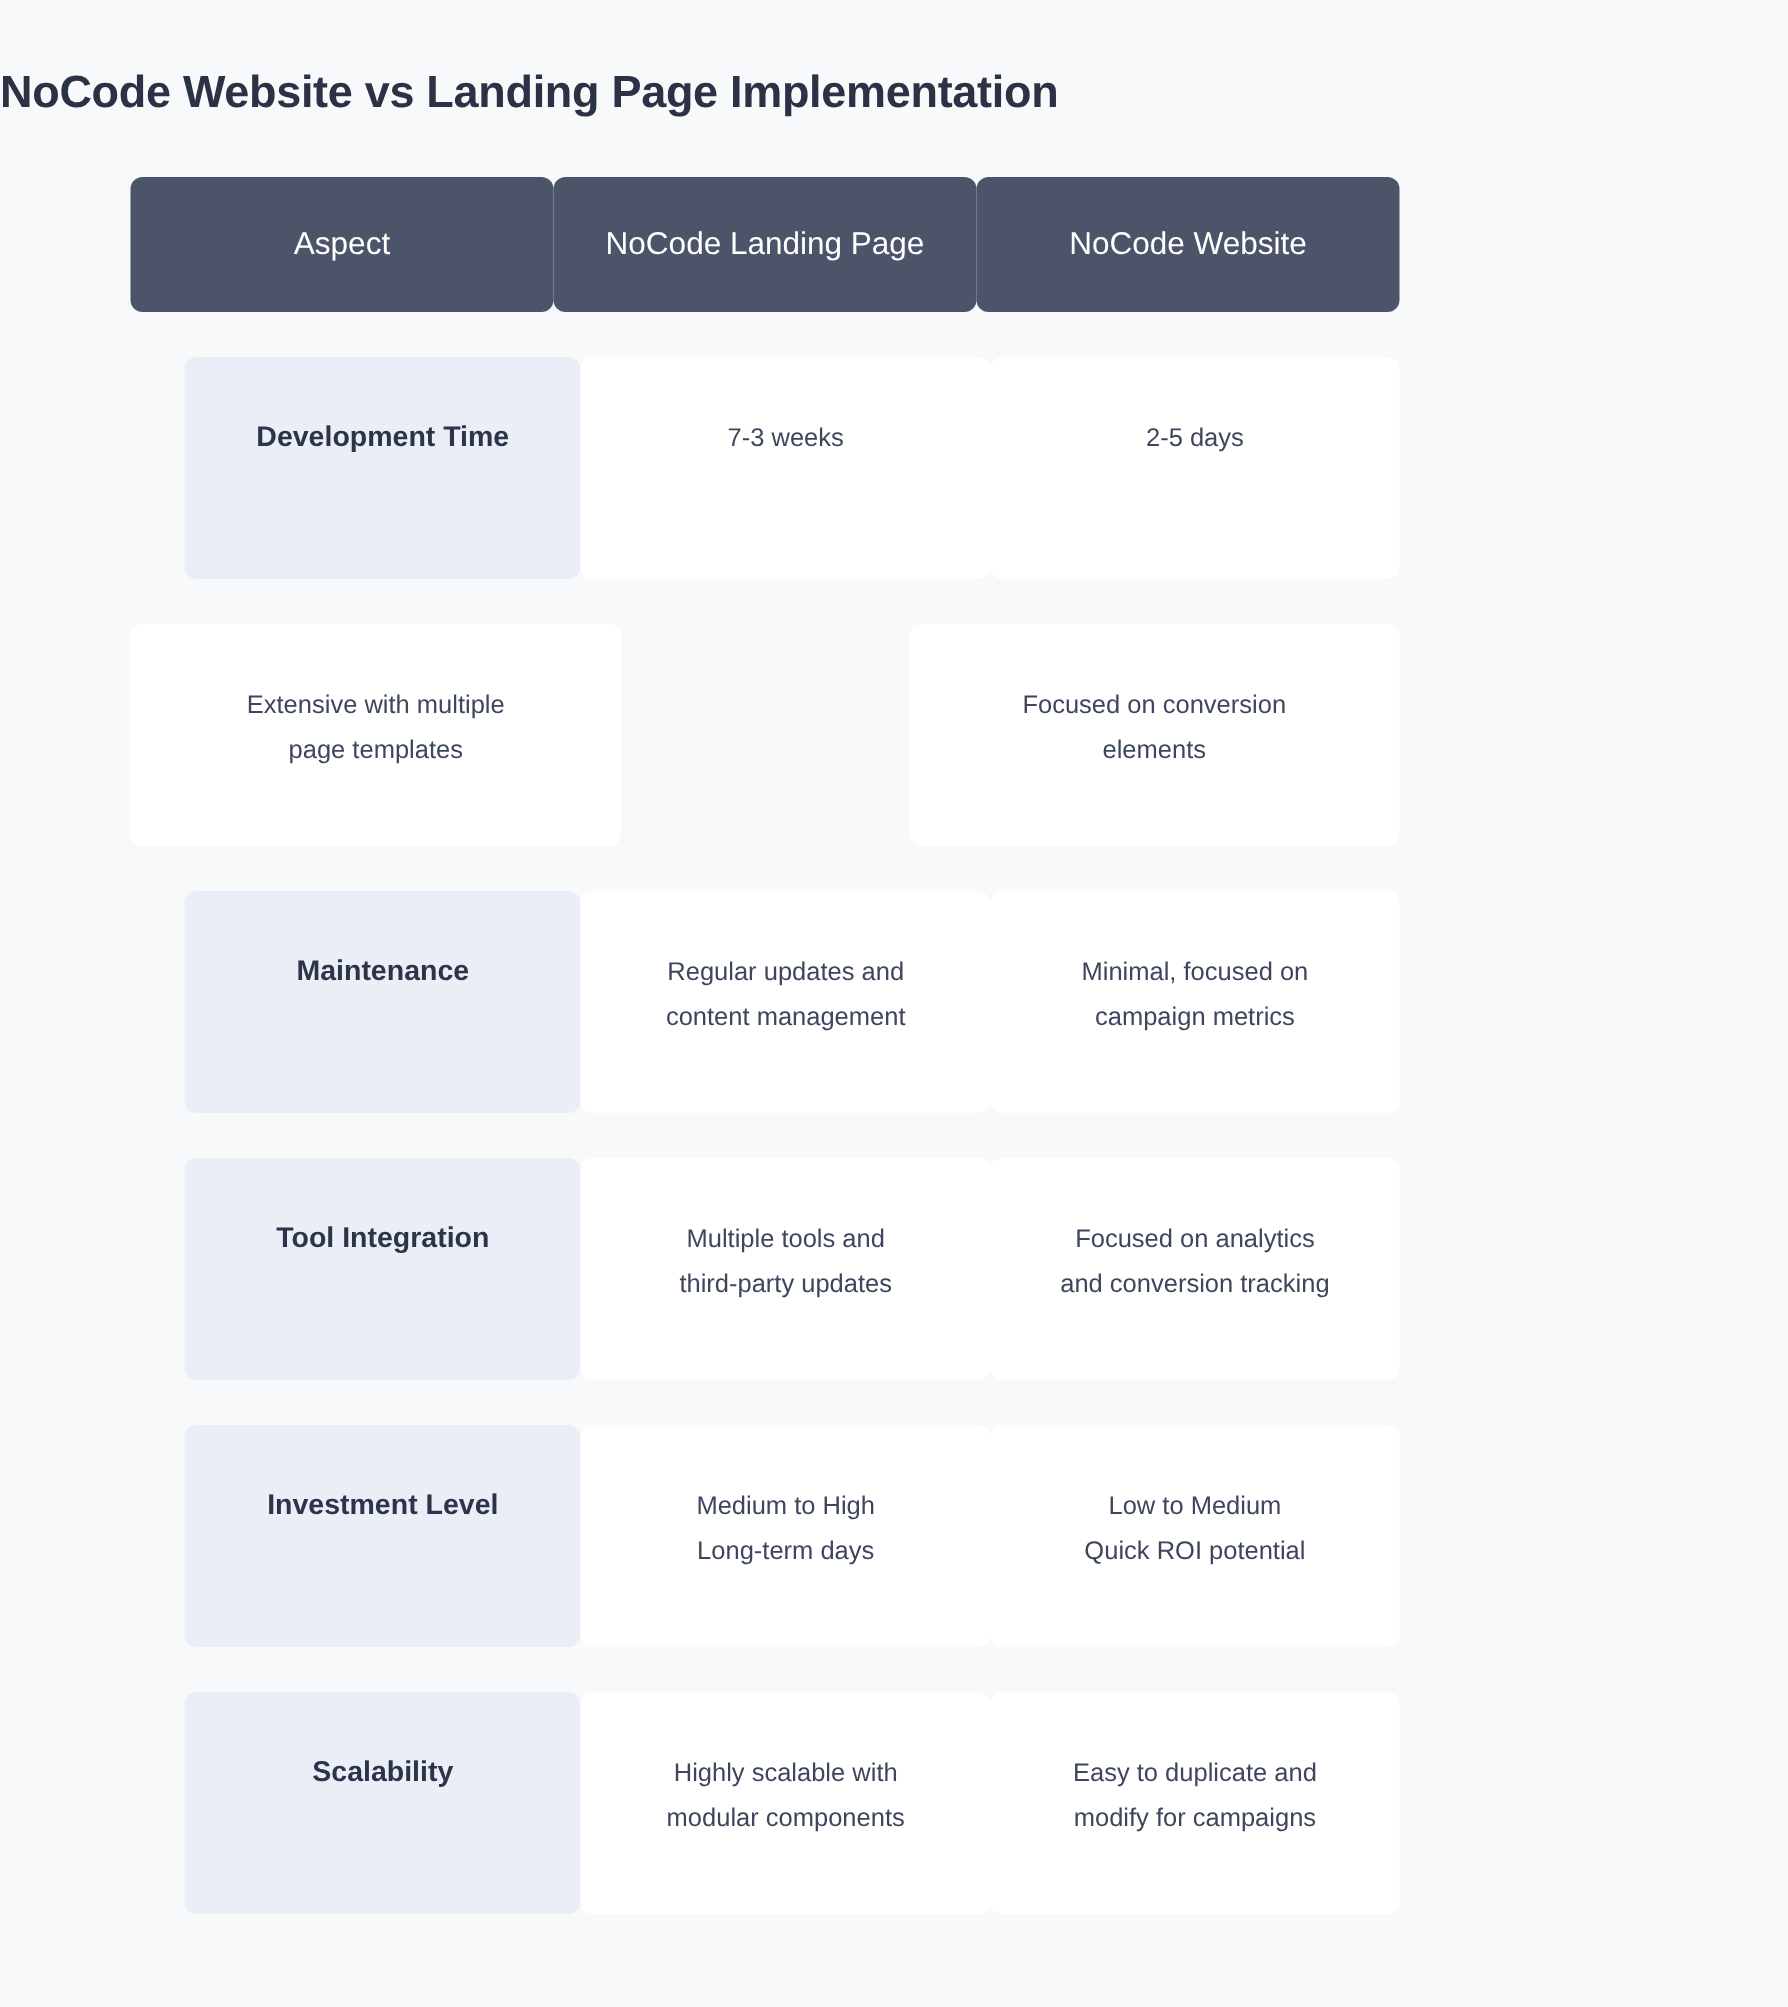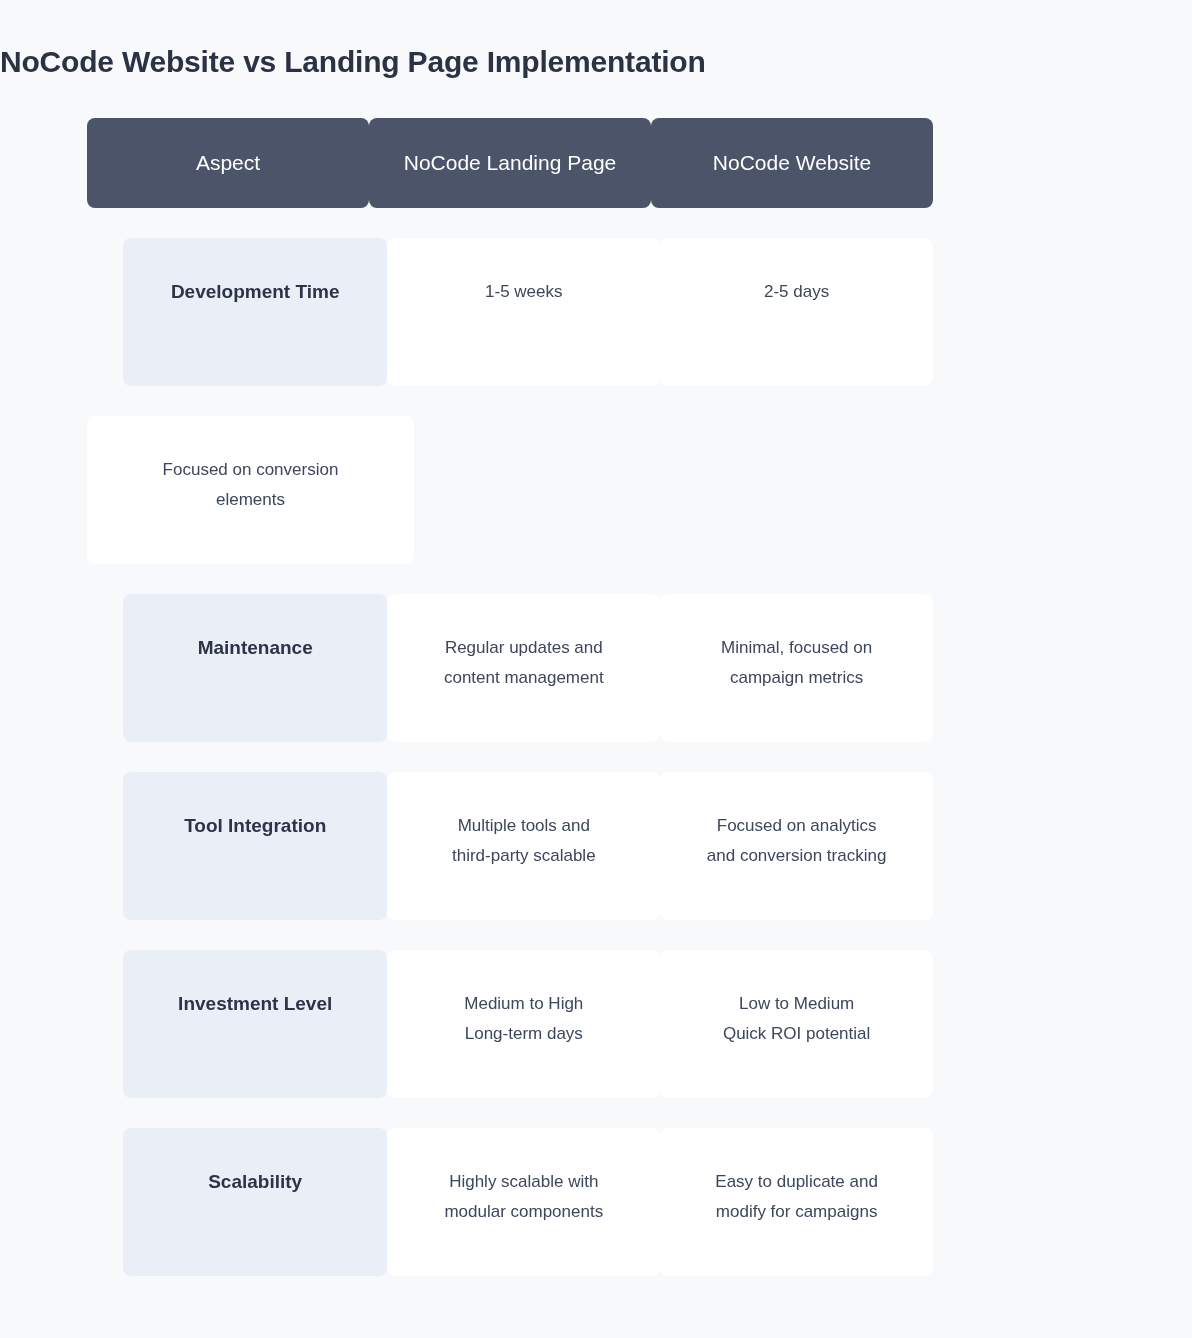--- a/index.html
+++ b/index.html
@@ -107,28 +107,32 @@
 
     <div class="row header-row">
       <div class="cell header-cell">Aspect</div>
       <div class="cell header-cell">NoCode Landing Page</div>
       <div class="cell header-cell">NoCode Website</div>
     </div>
 
     <div class="row body-row">
       <div class="cell body-cell aspect-cell">Development Time</div>
       <div class="cell body-cell value-cell">
-        <span class="value-line">1-5 weeks</span>
+        <span class="value-line">7-3 weeks</span>
       </div>
       <div class="cell body-cell value-cell">
         <span class="value-line">2-5 days</span>
       </div>
     </div>
 
     <div class="row body-row">
+      <div class="cell body-cell value-cell">
+        <span class="value-line">Extensive with multiple</span>
+        <span class="value-line">page templates</span>
+      </div>
       <div class="cell body-cell value-cell">
         <span class="value-line">Focused on conversion</span>
         <span class="value-line">elements</span>
       </div>
     </div>
 
     <div class="row body-row">
       <div class="cell body-cell aspect-cell">Maintenance</div>
       <div class="cell body-cell value-cell">
         <span class="value-line">Regular updates and</span>
@@ -137,21 +141,21 @@
       <div class="cell body-cell value-cell">
         <span class="value-line">Minimal, focused on</span>
         <span class="value-line">campaign metrics</span>
       </div>
     </div>
 
     <div class="row body-row">
       <div class="cell body-cell aspect-cell">Tool Integration</div>
       <div class="cell body-cell value-cell">
         <span class="value-line">Multiple tools and</span>
-        <span class="value-line">third-party scalable</span>
+        <span class="value-line">third-party updates</span>
       </div>
       <div class="cell body-cell value-cell">
         <span class="value-line">Focused on analytics</span>
         <span class="value-line">and conversion tracking</span>
       </div>
     </div>
 
     <div class="row body-row">
       <div class="cell body-cell aspect-cell">Investment Level</div>
       <div class="cell body-cell value-cell">

